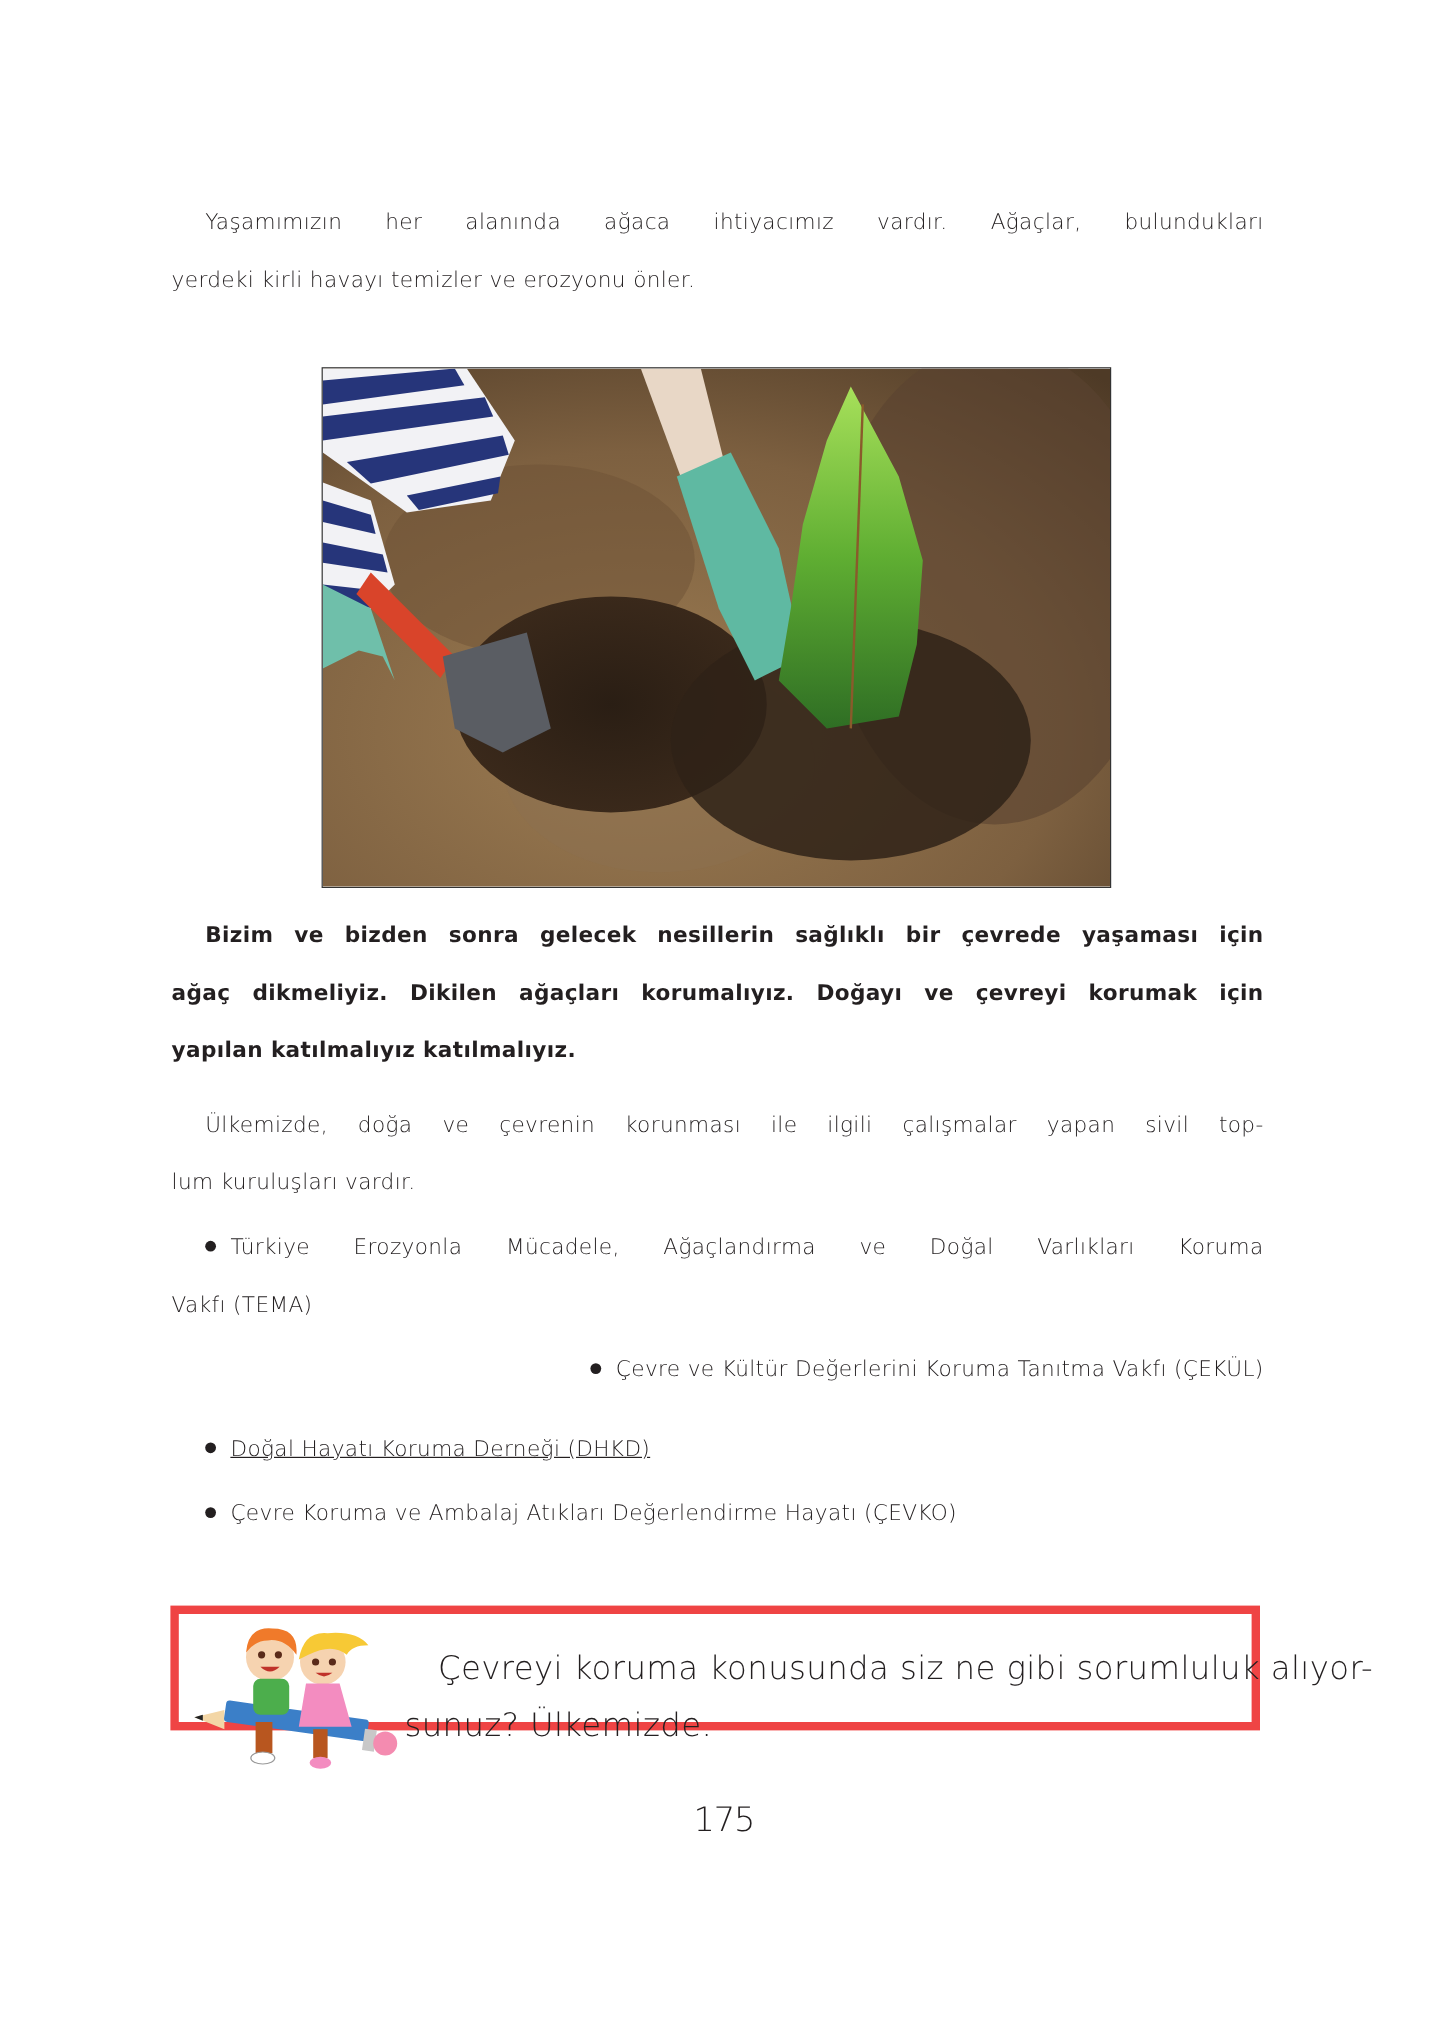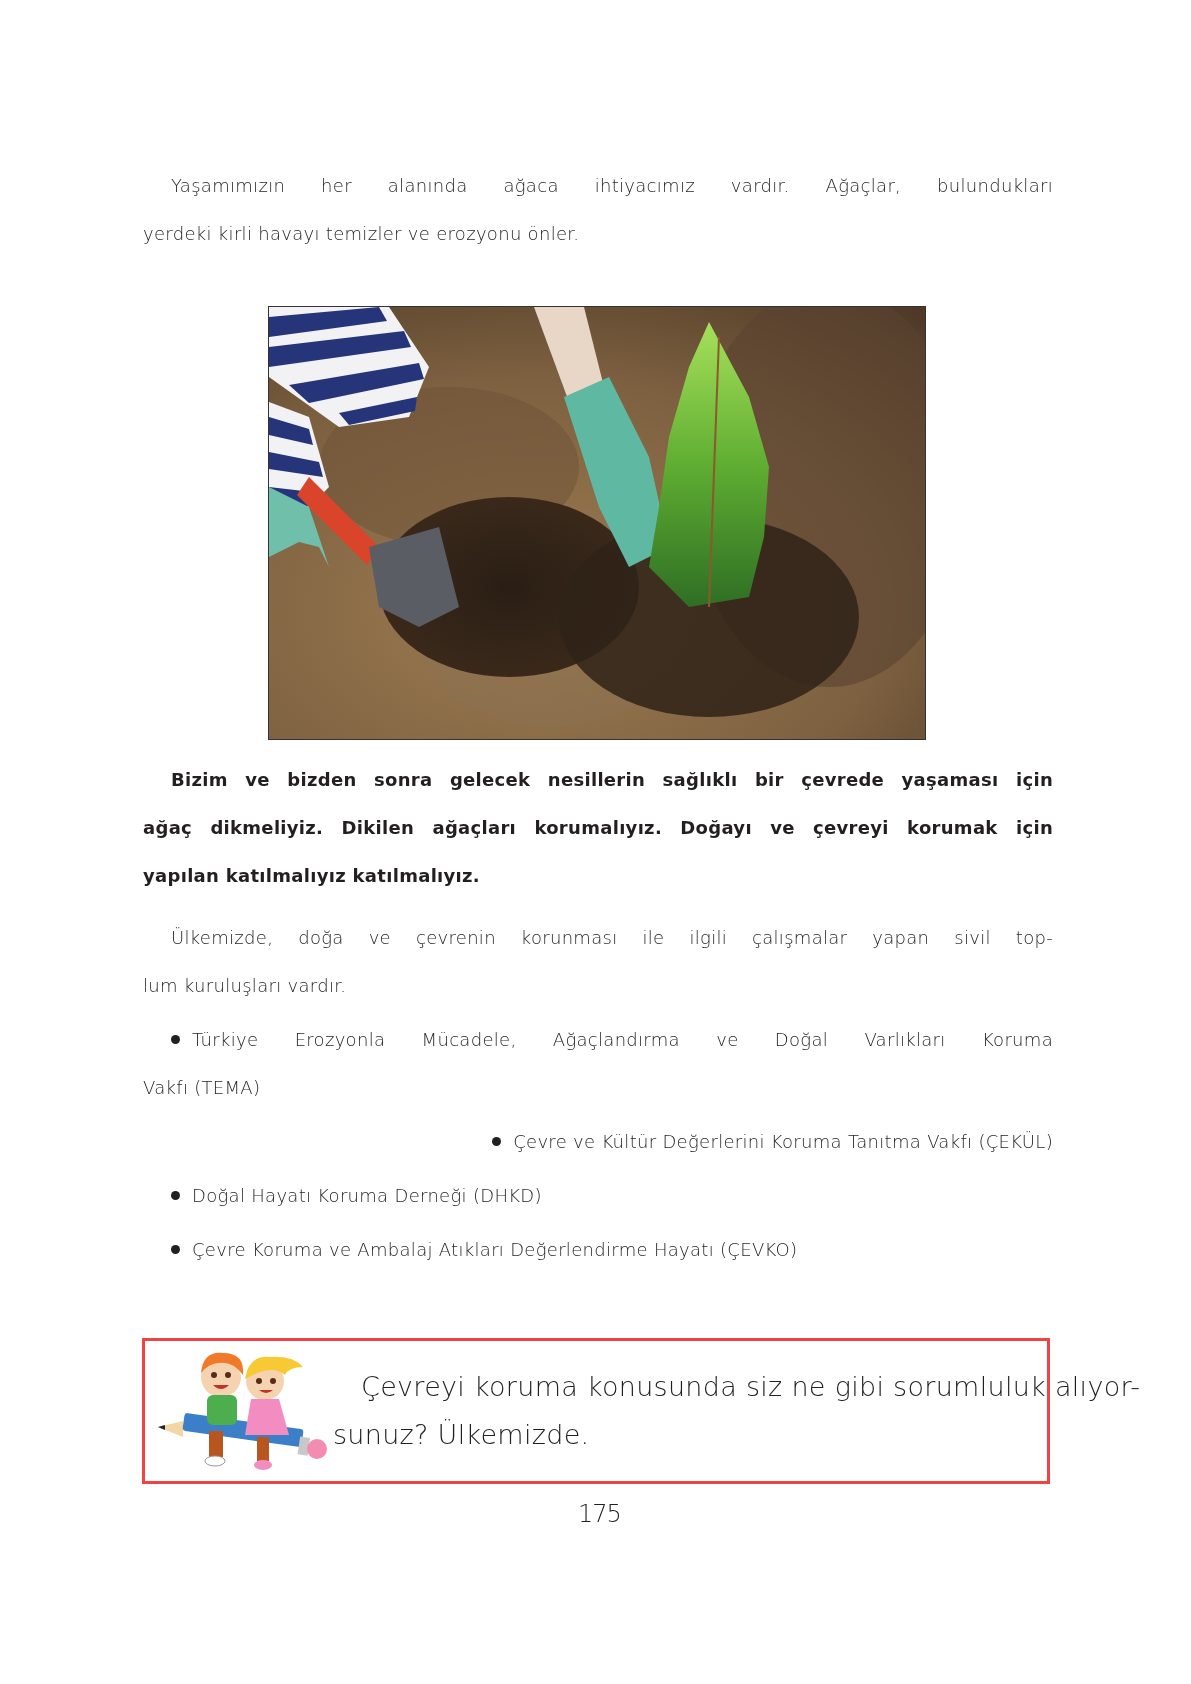--- a/index.html
+++ b/index.html
@@ -9,26 +9,26 @@
           font-weight: 300; line-height: 48px; letter-spacing: 0.3px; }
   .line { display: block; white-space: nowrap; text-align: justify; text-align-last: justify; }
   .line.last { text-align-last: left; }
   .indent { padding-left: 28px; }
   .bullet-line { display: block; white-space: nowrap; padding-left: 28px; }
   .bullet-dot { display: inline-block; width: 9px; height: 9px; border-radius: 50%;
                 background: #231f20; vertical-align: middle; margin-right: 12px; position: relative; top: -2px; }
   .photo { position: absolute; left: 268px; top: 306px; width: 656px; height: 432px;
            border: 1.5px solid #333; overflow: hidden; }
   .photo svg { display: block; width: 100%; height: 100%; }
-  .callout { position: absolute; left: 142px; top: 1338px; width: 908px; height: 146px;
-             border: 3px solid #ef4444; box-sizing: border-box; }
+  .callout { position: absolute; left: 142px; top: 1338px; width: 908px; height: 104px;
+             border: 7px solid #ef4444; box-sizing: border-box; }
   .callout-illus { position: absolute; left: 8px; top: 4px; width: 175px; height: 135px; }
   .callout-text { position: absolute; left: 188px; top: 22px; width: 700px; font-size: 27px;
                   font-weight: 300; line-height: 48px; letter-spacing: 0.3px; }
-  .page-number { position: absolute; left: 578px; top: 1500px; font-size: 24px; font-weight: 300; letter-spacing: -1px; }
+  .page-number { position: absolute; left: 578px; top: 1500px; font-size: 28px; font-weight: 300; letter-spacing: -1px; }
 </style>
 </head>
 <body>
 
 <div class="para" style="top:162px;">
   <span class="line indent">Yaşamımızın her alanında ağaca ihtiyacımız vardır. Ağaçlar, bulundukları</span>
   <span class="line last">yerdeki kirli havayı temizler ve erozyonu önler.</span>
 </div>
 
 <div class="photo" title="Toprağa fidan diken eldivenli eller ve kürek">
@@ -99,21 +99,21 @@
 </div>
 
 <div class="para" style="top:1016px;">
   <div>
     <span class="line indent"><span class="bullet-dot"></span><span>Türkiye Erozyonla Mücadele, Ağaçlandırma ve Doğal Varlıkları Koruma</span></span>
     <span class="line last">Vakfı (TEMA)</span>
   </div>
   <div style="margin-top:6px;text-align:right;">
     <span class="bullet-line"><span class="bullet-dot"></span><span>Çevre ve Kültür Değerlerini Koruma Tanıtma Vakfı (ÇEKÜL)</span></span>
   </div>
-  <div style="margin-top:6px;">
+  <div style="margin-top:18px;text-decoration:underline;">
     <span class="bullet-line"><span class="bullet-dot"></span><span>Doğal Hayatı Koruma Derneği (DHKD)</span></span>
   </div>
   <div style="margin-top:6px;">
     <span class="bullet-line"><span class="bullet-dot"></span><span>Çevre Koruma ve Ambalaj Atıkları Değerlendirme Hayatı (ÇEVKO)</span></span>
   </div>
 </div>
 
 <div class="callout">
   <svg class="callout-illus" viewBox="0 0 175 135">
 

